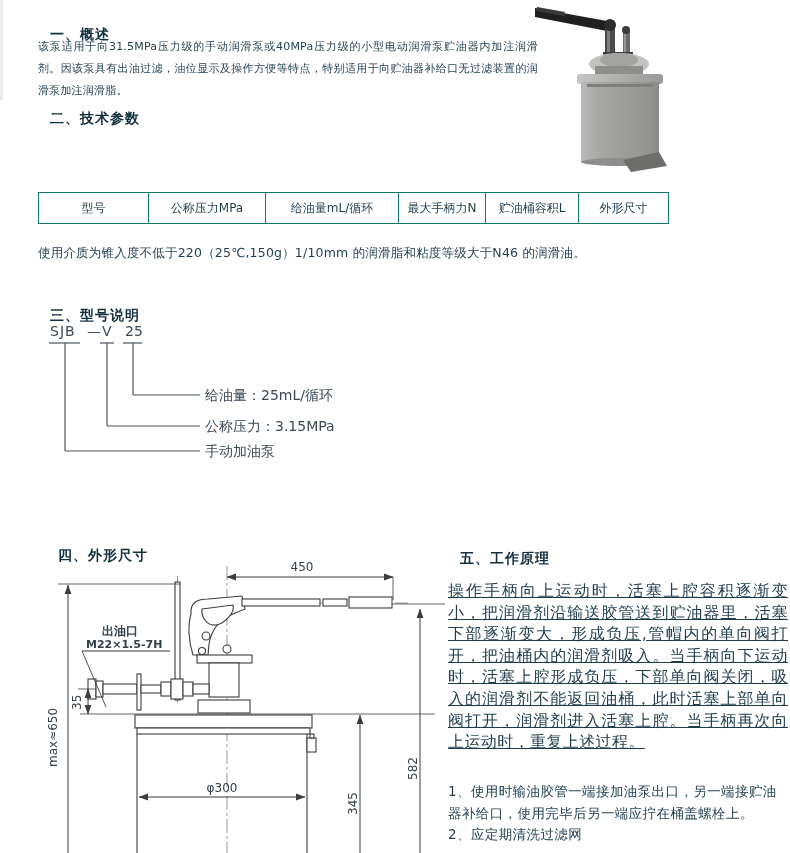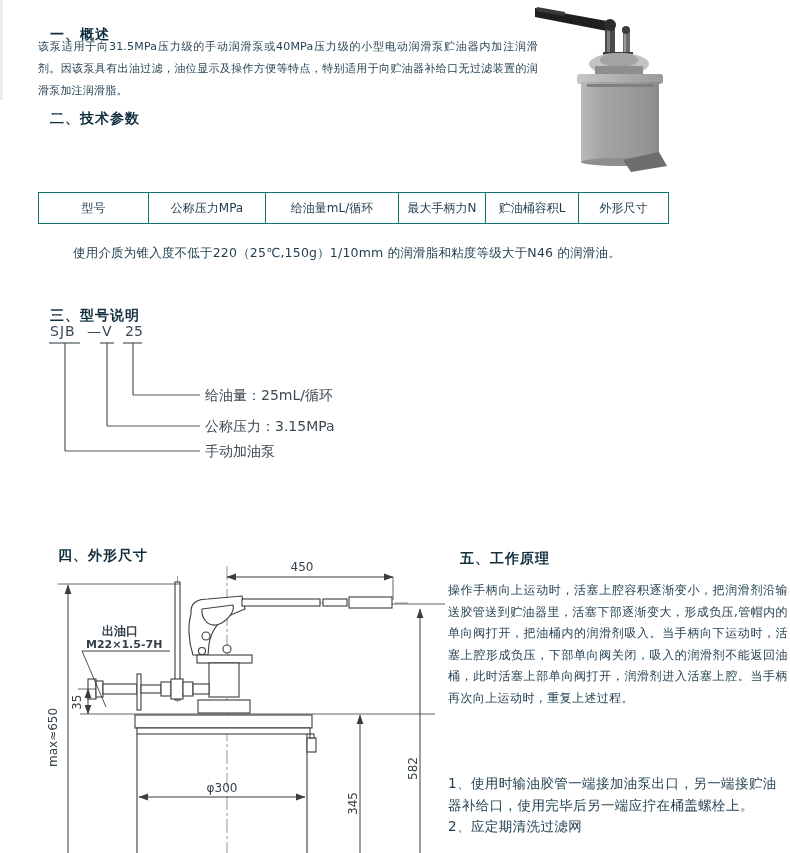--- a/index.html
+++ b/index.html
@@ -5,21 +5,21 @@
   html,body{margin:0;padding:0;}
   body{
     width:790px;height:853px;background:#ffffff;overflow:hidden;position:relative;
     font-family:"DejaVu Sans","Liberation Sans",sans-serif;
     color:#1e3c4d;
   }
   .abs{position:absolute;}
   .sec-heading{font-size:14px;font-weight:bold;color:#122f3f;margin:12px;letter-spacing:1px;}
   .body-text{font-size:11px;line-height:22px;letter-spacing:0.2px;text-align:justify;}
   .note-text{font-size:12.5px;letter-spacing:0.2px;white-space:nowrap;}
-  .right-col-text{font-size:12px;line-height:21.6px;letter-spacing:0.4px;text-align:justify;}
+  .right-col-text{font-size:16px;line-height:21.6px;letter-spacing:0.4px;text-align:justify;text-decoration:underline;}
   .usage-item{font-size:13.5px;line-height:21.5px;letter-spacing:0.4px;}
   table.params{border-collapse:collapse;table-layout:fixed;width:630px;}
   table.params td,table.params th{
     border:1px solid #0f766e;font-size:12px;font-weight:normal;
     text-align:center;vertical-align:middle;height:22px;padding:4px;color:#1e3c4d;
   }
   svg text{fill:#2b3b46;}
   svg .dimtxt{font-size:12px;fill:#33414b;}
   svg .lbltxt{font-size:12px;font-weight:bold;fill:#33414b;}
   svg .modeltxt{font-size:14px;fill:#3c4a54;}
@@ -93,21 +93,21 @@
     <th>型号</th>
     <th>公称压力MPa</th>
     <th>给油量mL/循环</th>
     <th>最大手柄力N</th>
     <th>贮油桶容积L</th>
     <th>外形尺寸</th>
   </tr>
 </tbody>
   </table>
 
-<div class="note-text abs" style="left:38px;top:245px;margin-left:35px;">使用介质为锥入度不低于220（25℃,150g）1/10mm 的润滑脂和粘度等级大于N46 的润滑油。</div>
+<div class="note-text abs" style="left:38px;top:245px;">使用介质为锥入度不低于220（25℃,150g）1/10mm 的润滑脂和粘度等级大于N46 的润滑油。</div>
 
 <h3 class="sec-heading abs" style="left:38px;top:295px;text-align:center;">三、型号说明</h3>
 
 <svg class="abs" style="left:40px;top:322px;" width="340" height="150" viewBox="0 0 340 150">
   <g stroke="#4a575f" stroke-width="1.2" fill="none">
 
     <line x1="9" y1="21" x2="40" y2="21"></line>
     <line x1="60" y1="21" x2="74" y2="21"></line>
     <line x1="83" y1="21" x2="102" y2="21"></line>
 
@@ -210,15 +210,15 @@
     <line x1="52" y1="99" x2="76" y2="155" stroke="#3d3d3d" stroke-width="0.9"></line>
   </g>
 </svg>
 
 <div class="abs" style="left:448px;top:538px;width:340px;">
   <h3 class="sec-heading">五、工作原理</h3>
   <div class="right-col-text" style="margin-top:5px;">操作手柄向上运动时，活塞上腔容积逐渐变小，把润滑剂沿输送胶管送到贮油器里，活塞下部逐渐变大，形成负压,管帽内的单向阀打开，把油桶内的润滑剂吸入。当手柄向下运动时，活塞上腔形成负压，下部单向阀关闭，吸入的润滑剂不能返回油桶，此时活塞上部单向阀打开，润滑剂进入活塞上腔。当手柄再次向上运动时，重复上述过程。</div>
 </div>
 
 <div class="abs" style="left:448px;top:772px;width:342px;">
-  <div class="usage-item" style="margin-top:1px;">1、使用时输油胶管一端接加油泵出口，另一端接贮油器补给口，使用完毕后另一端应拧在桶盖螺栓上。</div>
+  <div class="usage-item" style="margin-top:9px;">1、使用时输油胶管一端接加油泵出口，另一端接贮油器补给口，使用完毕后另一端应拧在桶盖螺栓上。</div>
   <div class="usage-item">2、应定期清洗过滤网</div>
 </div>
 
 </body></html>

